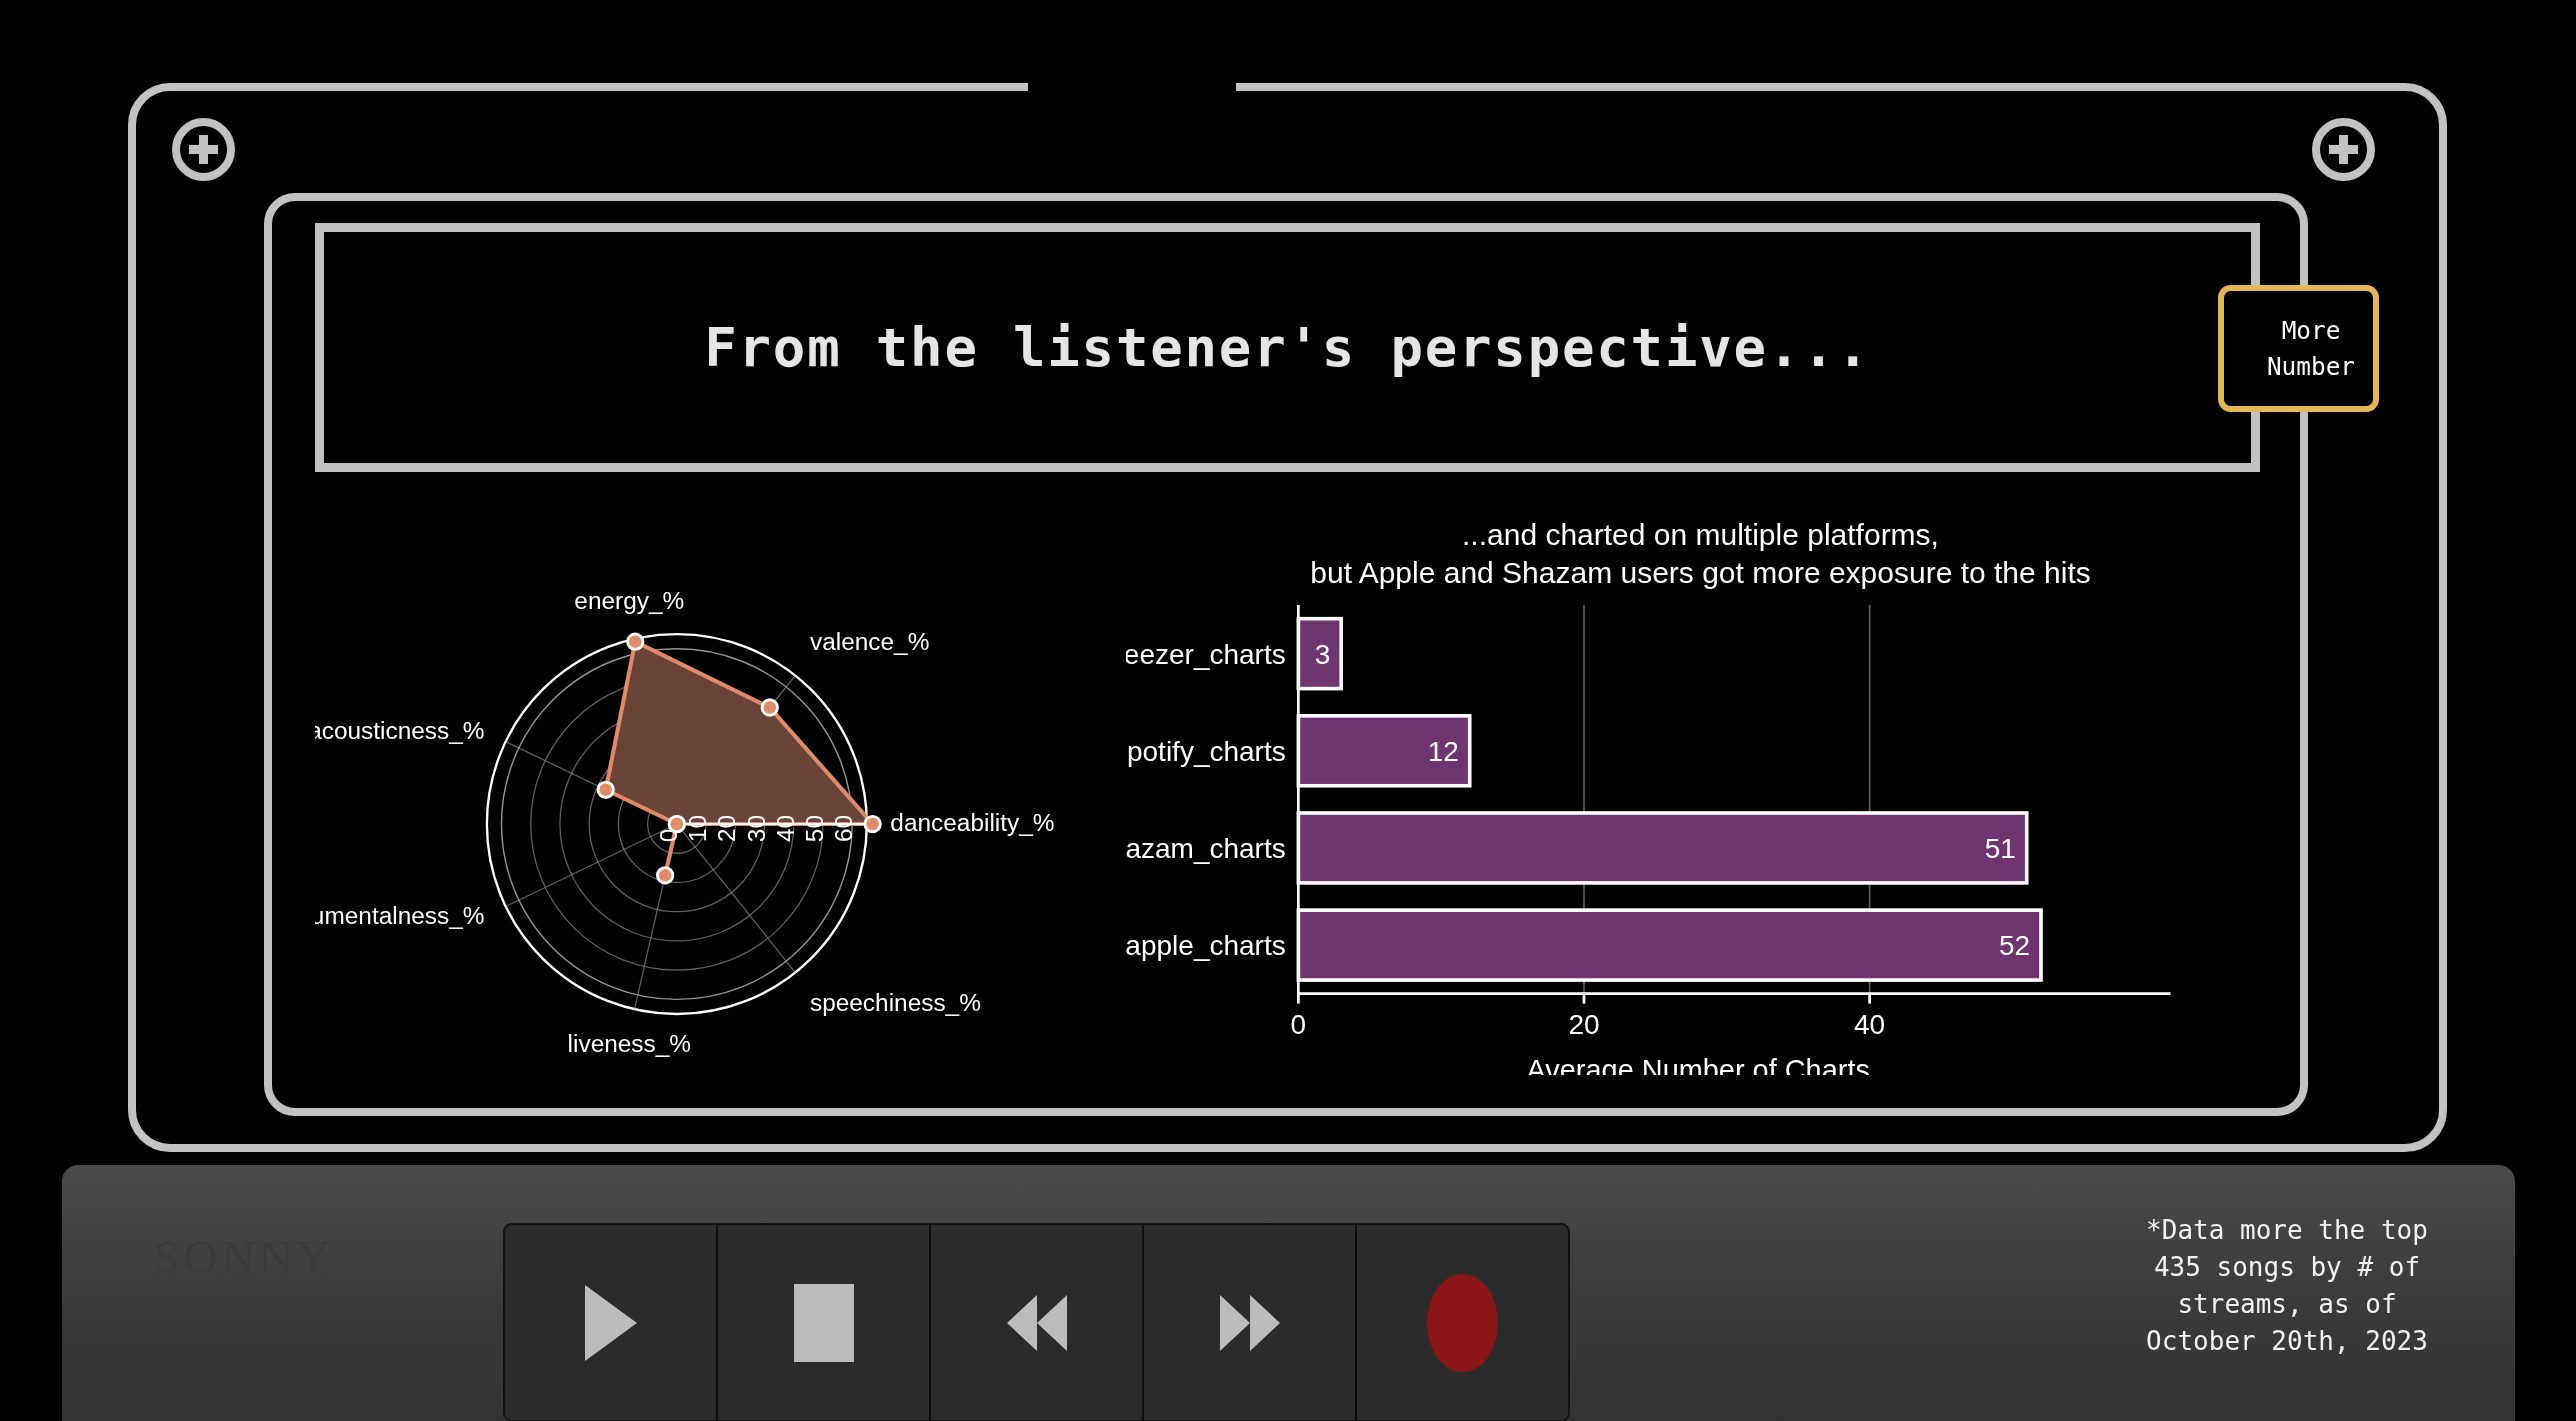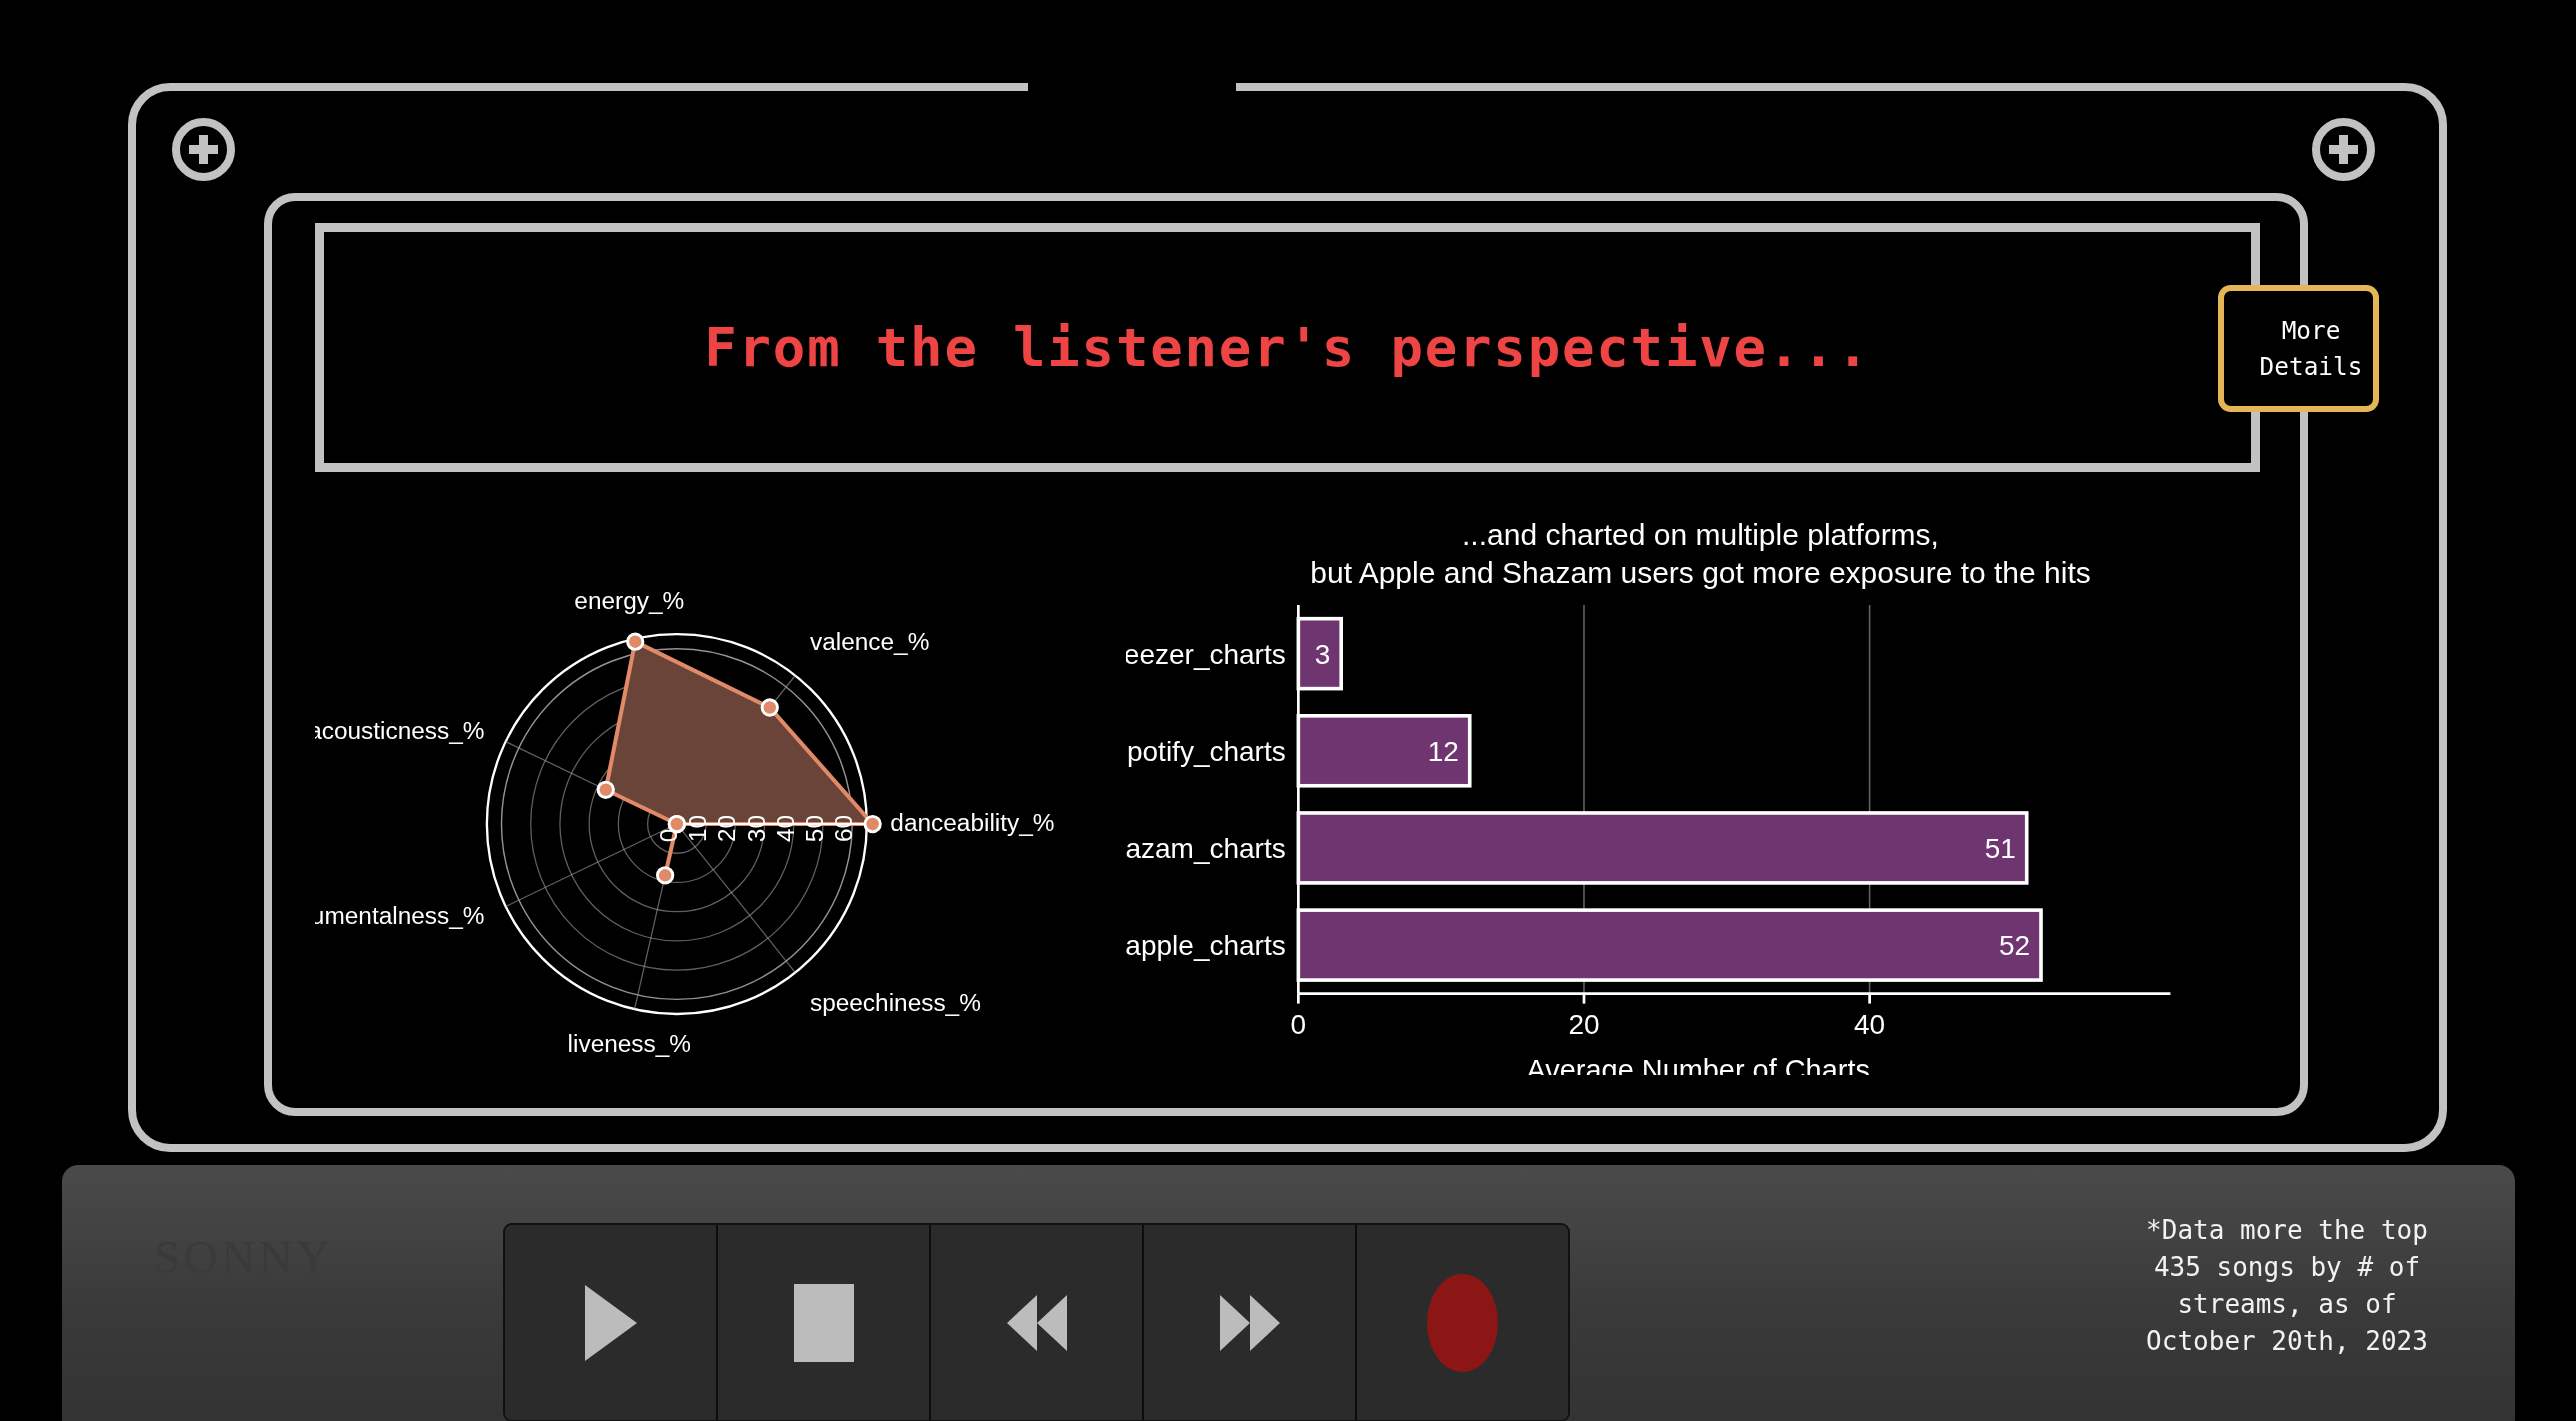--- a/index.html
+++ b/index.html
@@ -58,21 +58,21 @@
     border: 9px solid #c2c2c2;
     background: #000;
   }
 
   
   .title-text {
     position: absolute;
     left: 315px; top: 223px;
     width: 1945px; height: 249px;
     display: flex; align-items: center; justify-content: center;
-    color: #ef4444;
+    color: #e5e5e5;
     font-family: "DejaVu Sans Mono", "Liberation Mono", monospace;
     font-weight: bold;
     font-size: 54px;
     letter-spacing: 1.8px;
     white-space: pre;
   }
 
   
   .more-details {
     position: absolute;
@@ -191,21 +191,21 @@
   <div class="chassis-notch"></div>
   <div class="screw left"></div>
   <div class="screw right"></div>
 
   <div class="bezel"></div>
   <div class="screen-inner"></div>
   <div class="title-text">From the listener's perspective...</div>
 
   <div class="more-details">
     <span>More</span>
-    <span>Details</span>
+    <span>Number</span>
   </div>
 
   <div class="charts">
 
     <div class="radar-panel">
       <svg class="radar-svg" id="radar-svg" width="787" height="507" viewBox="0 0 870 560">
           <circle cx="400" cy="285" r="32.30769230769231" fill="none" stroke="#a09a98" stroke-width="1.4" opacity="0.62"></circle>
           <circle cx="400" cy="285" r="64.61538461538461" fill="none" stroke="#a09a98" stroke-width="1.4" opacity="0.62"></circle>
           <circle cx="400" cy="285" r="96.92307692307693" fill="none" stroke="#a09a98" stroke-width="1.4" opacity="0.62"></circle>
           <circle cx="400" cy="285" r="129.23076923076923" fill="none" stroke="#a09a98" stroke-width="1.4" opacity="0.62"></circle>

